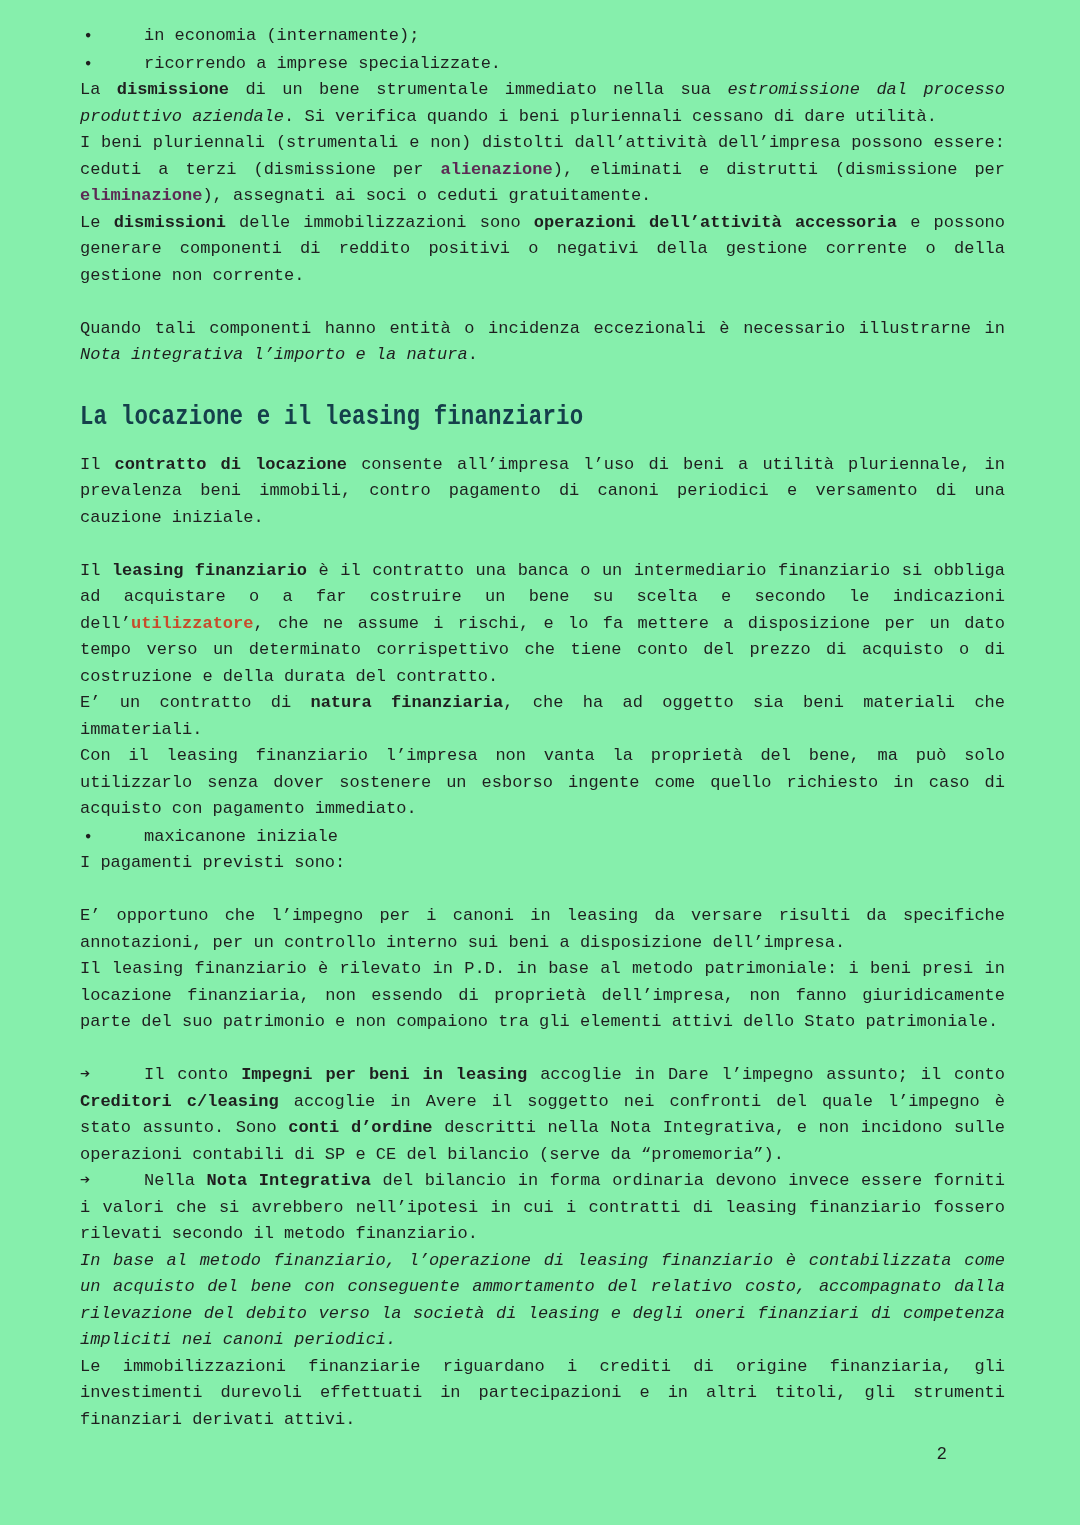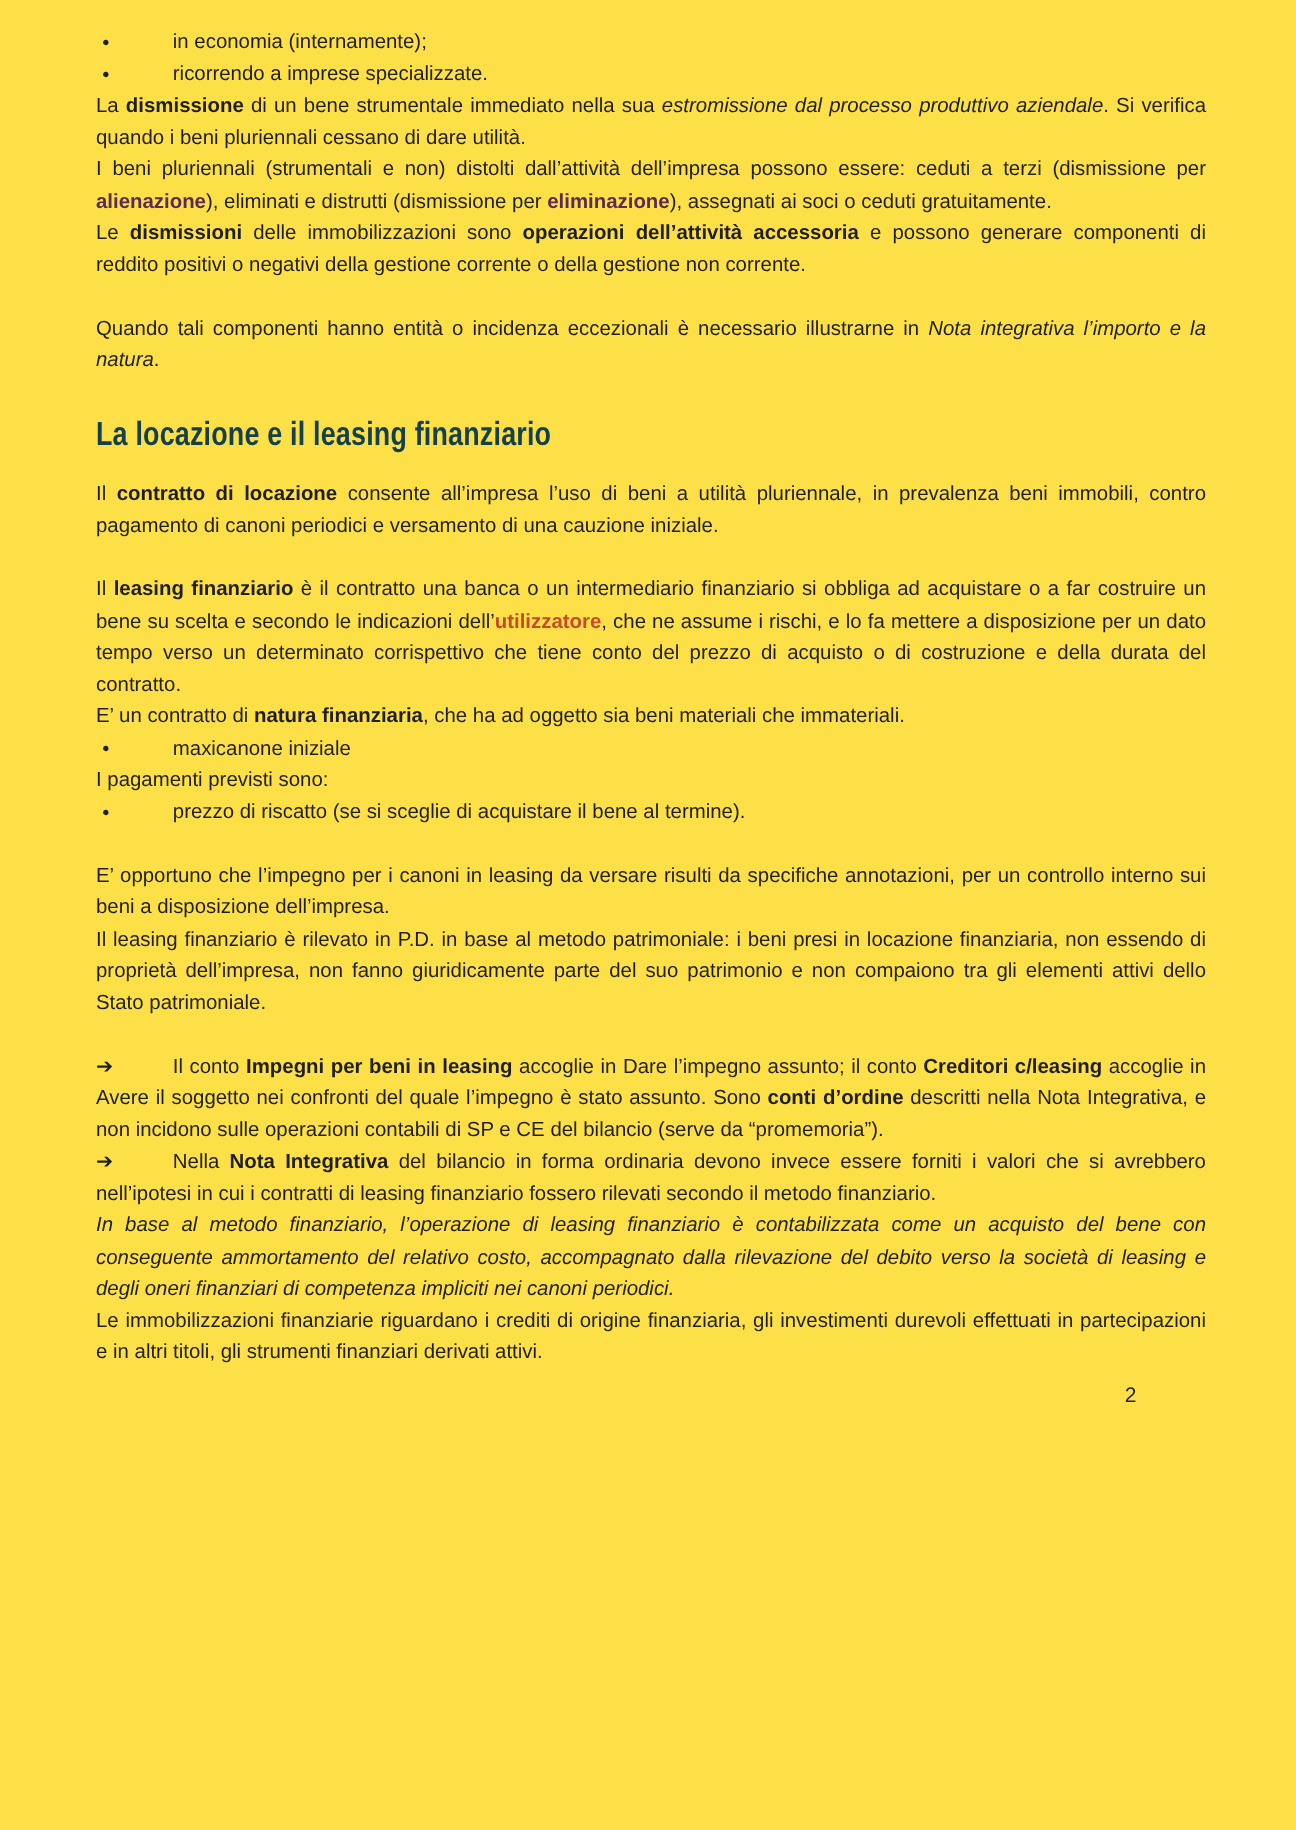--- a/index.html
+++ b/index.html
@@ -1,18 +1,18 @@
 <!DOCTYPE html>
 <html><head>
 <meta charset="utf-8">
 <style>
   html,body{margin:0;padding:0;background:#ffffff;}
   body{width:1080px;height:1525px;font-family:"Liberation Sans","DejaVu Sans",sans-serif;}
-  .page{box-sizing:border-box;width:1080px;height:1525px;background:#fde047;
-        padding:22px 75px 0 80px;overflow:hidden;}
+  .page{box-sizing:border-box;width:1080px;height:1525px;background:#86efac;
+        padding:22px 75px 0 80px;overflow:hidden;font-family:Liberation Mono, monospace;}
   .para{font-size:17px;line-height:26.5px;text-align:justify;}
   .para .b{font-weight:bold;}
   .para .i{font-style:italic;}
   .marker{display:inline-block;width:64px;box-sizing:border-box;padding-left:5px;}
   .bullet-glyph{font-size:10.5px;vertical-align:2px;}
   .arrow-marker{padding-left:0;}
   .arrow-glyph{font-size:17px;}
   .spacer{height:26.5px;}
   .heading{margin:30px 0 14px 0;line-height:36px;white-space:nowrap;}
   .heading .hinner{display:inline-block;transform:scaleX(0.8);transform-origin:0 50%;
@@ -29,23 +29,23 @@
       <div class="para"><span>La </span><span class="b">dismissione</span><span> di un bene strumentale immediato nella sua </span><span class="i">estromissione dal processo produttivo aziendale</span><span>. Si verifica quando i beni pluriennali cessano di dare utilità.</span></div>
       <div class="para"><span>I beni pluriennali (strumentali e non) distolti dall’attività dell’impresa possono essere: ceduti a terzi (dismissione per </span><span class="b" style="color: rgb(92, 42, 84);">alienazione</span><span>), eliminati e distrutti (dismissione per </span><span class="b" style="color: rgb(92, 42, 84);">eliminazione</span><span>), assegnati ai soci o ceduti gratuitamente.</span></div>
       <div class="para"><span>Le </span><span class="b">dismissioni</span><span> delle immobilizzazioni sono </span><span class="b">operazioni dell’attività accessoria</span><span> e possono generare componenti di reddito positivi o negativi della gestione corrente o della gestione non corrente.</span></div>
       <div class="spacer"></div>
       <div class="para"><span>Quando tali componenti hanno entità o incidenza eccezionali è necessario illustrarne in </span><span class="i">Nota integrativa l’importo e la natura</span><span>.</span></div>
       <div class="heading"><span class="hinner" style="color: rgb(21, 64, 75);">La locazione e il leasing finanziario</span></div>
       <div class="para"><span>Il </span><span class="b">contratto di locazione</span><span> consente all’impresa l’uso di beni a utilità pluriennale, in prevalenza beni immobili, contro pagamento di canoni periodici e versamento di una cauzione iniziale.</span></div>
       <div class="spacer"></div>
       <div class="para"><span>Il </span><span class="b">leasing finanziario</span><span> è il contratto una banca o un intermediario finanziario si obbliga ad acquistare o a far costruire un bene su scelta e secondo le indicazioni dell’</span><span class="b" style="color: rgb(199, 75, 43);">utilizzatore</span><span>, che ne assume i rischi, e lo fa mettere a disposizione per un dato tempo verso un determinato corrispettivo che tiene conto del prezzo di acquisto o di costruzione e della durata del contratto.</span></div>
       <div class="para"><span>E’ un contratto di </span><span class="b">natura finanziaria</span><span>, che ha ad oggetto sia beni materiali che immateriali.</span></div>
+      <div class="para"><span>Con il leasing finanziario l’impresa non vanta la proprietà del bene, ma può solo utilizzarlo senza dover sostenere un esborso ingente come quello richiesto in caso di acquisto con pagamento immediato.</span></div>
       <div class="para"><span class="marker"><span class="bullet-glyph">●</span></span><span>maxicanone iniziale</span></div>
       <div class="para"><span>I pagamenti previsti sono:</span></div>
-      <div class="para"><span class="marker"><span class="bullet-glyph">●</span></span><span>prezzo di riscatto (se si sceglie di acquistare il bene al termine).</span></div>
       <div class="spacer"></div>
       <div class="para"><span>E’ opportuno che l’impegno per i canoni in leasing da versare risulti da specifiche annotazioni, per un controllo interno sui beni a disposizione dell’impresa.</span></div>
       <div class="para"><span>Il leasing finanziario è rilevato in P.D. in base al metodo patrimoniale: i beni presi in locazione finanziaria, non essendo di proprietà dell’impresa, non fanno giuridicamente parte del suo patrimonio e non compaiono tra gli elementi attivi dello Stato patrimoniale.</span></div>
       <div class="spacer"></div>
       <div class="para"><span class="marker arrow-marker"><span class="arrow-glyph">➔</span></span><span>Il conto </span><span class="b">Impegni per beni in leasing</span><span> accoglie in Dare l’impegno assunto; il conto </span><span class="b">Creditori c/leasing</span><span> accoglie in Avere il soggetto nei confronti del quale l’impegno è stato assunto. Sono </span><span class="b">conti d’ordine</span><span> descritti nella Nota Integrativa, e non incidono sulle operazioni contabili di SP e CE del bilancio (serve da “promemoria”).</span></div>
       <div class="para"><span class="marker arrow-marker"><span class="arrow-glyph">➔</span></span><span>Nella </span><span class="b">Nota Integrativa</span><span> del bilancio in forma ordinaria devono invece essere forniti i valori che si avrebbero nell’ipotesi in cui i contratti di leasing finanziario fossero rilevati secondo il metodo finanziario.</span></div>
       <div class="para"><span class="i">In base al metodo finanziario, l’operazione di leasing finanziario è contabilizzata come un acquisto del bene con conseguente ammortamento del relativo costo, accompagnato dalla rilevazione del debito verso la società di leasing e degli oneri finanziari di competenza impliciti nei canoni periodici.</span></div>
       <div class="para"><span>Le immobilizzazioni finanziarie riguardano i crediti di origine finanziaria, gli investimenti durevoli effettuati in partecipazioni e in altri titoli, gli strumenti finanziari derivati attivi.</span></div>
       <div class="page-num"><span>2</span></div>
     </div>

